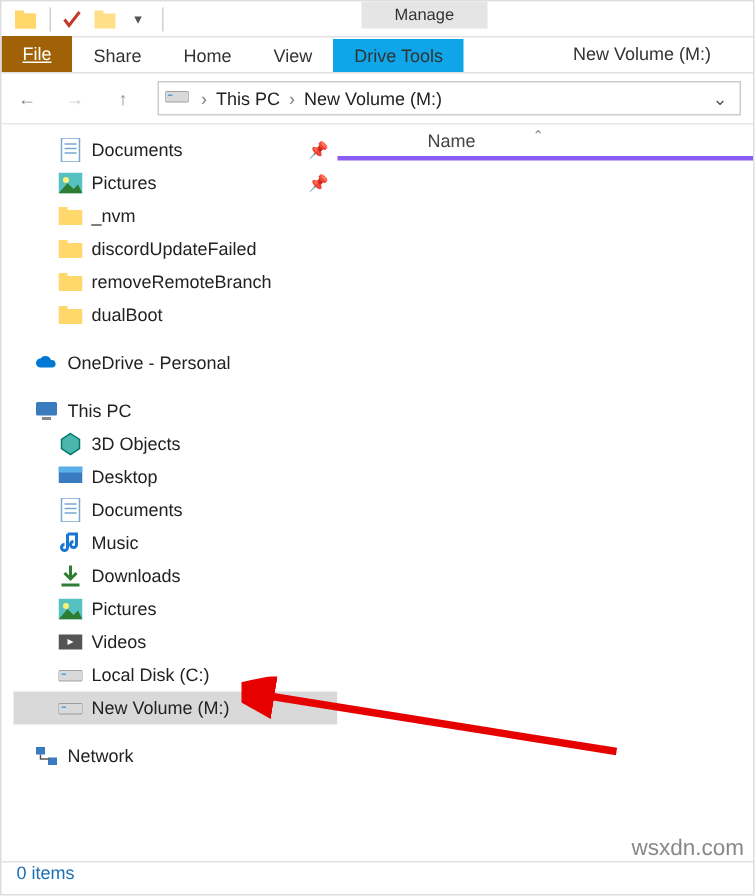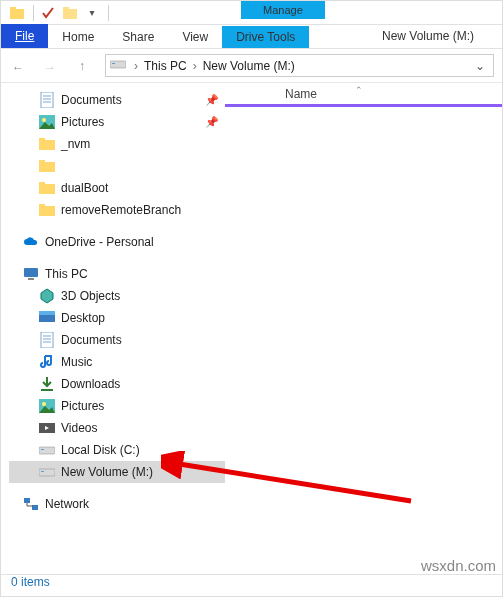--- a/index.html
+++ b/index.html
@@ -2,22 +2,22 @@
 <html><head>
 <meta charset="utf-8">
 <style>
 * { margin: 0; padding: 0; box-sizing: border-box; font-family: "Segoe UI", Tahoma, sans-serif; font-size: 12px; }
 body { width: 503px; height: 597px; background: #fff; position: relative; overflow: hidden; border: 1px solid #ddd; }
 .qat { height: 24px; display: flex; align-items: center; padding-left: 6px; border-bottom: 1px solid #e1e1e1; background: #fff; }
 .qat-icon { width: 20px; height: 20px; display: flex; align-items: center; justify-content: center; margin-right: 2px; }
 .qat-sep { width: 1px; height: 16px; background: #d0d0d0; margin: 0 4px; }
 .ribbon-tabs { height: 24px; display: flex; align-items: flex-end; border-bottom: 1px solid #e1e1e1; position: relative; }
 .tab { padding: 4px 14px; color: #333; cursor: pointer; }
-.tab.file { background: #1d4ed8; color: #fff; font-weight: normal; padding: 5px 14px; text-decoration: underline; }
-.context-label { background: #0ea5e9; padding: 3px 22px; font-size: 11px; color: #333; }
+.tab.file { background: #a16207; color: #fff; font-weight: normal; padding: 5px 14px; text-decoration: underline; }
+.context-label { background: #e5e5e5; padding: 3px 22px; font-size: 11px; color: #333; }
 .title-area { position: absolute; right: 28px; top: 4px; font-size: 12px; color: #333; }
 .nav-row { height: 34px; display: flex; align-items: center; padding: 0 8px; border-bottom: 1px solid #e8e8e8; gap: 14px; }
 .nav-btn { color: #888; width: 18px; text-align: center; cursor: pointer; }
 .addr-bar { flex: 1; display: flex; align-items: center; border: 1px solid #ccc; height: 23px; padding: 0 4px; background:#fff; }
 .addr-icon { width: 16px; height: 16px; margin-right: 6px; }
 .crumb { padding: 2px 4px; color: #222; }
 .crumb-sep { color: #777; padding: 0 2px; }
 .addr-drop { margin-left: auto; color: #555; padding: 0 4px; }
 .main { display: flex; height: calc(100% - 24px - 24px - 34px - 22px); }
 .tree { width: 224px; overflow-y: auto; padding: 6px 0 6px 8px; }
@@ -62,22 +62,22 @@
         <rect x="1" y="4" width="14" height="10" fill="#ffe08a"></rect>
         <rect x="1" y="2" width="6" height="3" fill="#ffe08a"></rect>
       </svg>
   </span>
   <span class="qat-icon" style="color:#555;font-size:10px;">▾</span>
   <span class="qat-sep"></span>
 </div>
 
 <div class="ribbon-tabs" style="position:relative;">
   <div class="tab file">File</div>
+  <div class="tab">Share</div>
   <div class="tab">Home</div>
-  <div class="tab">Share</div>
   <div class="tab">View</div>
   <div style="position:absolute; left:240px; top:-24px;">
     <div class="context-label">Manage</div>
   </div>
   <div class="tab" style="background:#0ea5e9;">Drive Tools</div>
   <div class="title-area">New Volume (M:)</div>
 </div>
 
 <div class="nav-row">
   <span class="nav-btn">←</span>
@@ -134,38 +134,39 @@
           </span>
           <span class="label">_nvm</span>
         </div>
         <div class="tree-item indent-2">
           <span class="icon">
             <svg width="16" height="14">
               <rect x="0" y="3" width="16" height="10" fill="#ffd76a"></rect>
               <rect x="0" y="1" width="6" height="3" fill="#ffd76a"></rect>
             </svg>
           </span>
+          <span class="label">discordUpdateFailed</span>
         </div>
         <div class="tree-item indent-2">
           <span class="icon">
             <svg width="16" height="14">
               <rect x="0" y="3" width="16" height="10" fill="#ffd76a"></rect>
               <rect x="0" y="1" width="6" height="3" fill="#ffd76a"></rect>
             </svg>
           </span>
-          <span class="label">dualBoot</span>
+          <span class="label">removeRemoteBranch</span>
         </div>
         <div class="tree-item indent-2">
           <span class="icon">
             <svg width="16" height="14">
               <rect x="0" y="3" width="16" height="10" fill="#ffd76a"></rect>
               <rect x="0" y="1" width="6" height="3" fill="#ffd76a"></rect>
             </svg>
           </span>
-          <span class="label">removeRemoteBranch</span>
+          <span class="label">dualBoot</span>
         </div>
       </div>
     <div class="spacer"></div>
 
     <div class="tree-item indent-1">
       <span class="icon">
         <svg width="16" height="12">
             <path d="M4 9a3 3 0 010-6 4 4 0 017 1 2.5 2.5 0 011 5H4z" fill="#0078d4"></path>
           </svg>
       </span>

